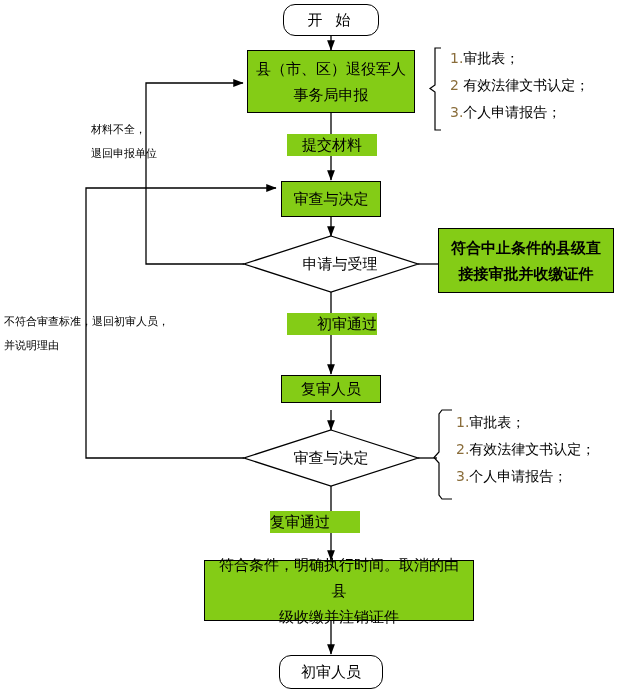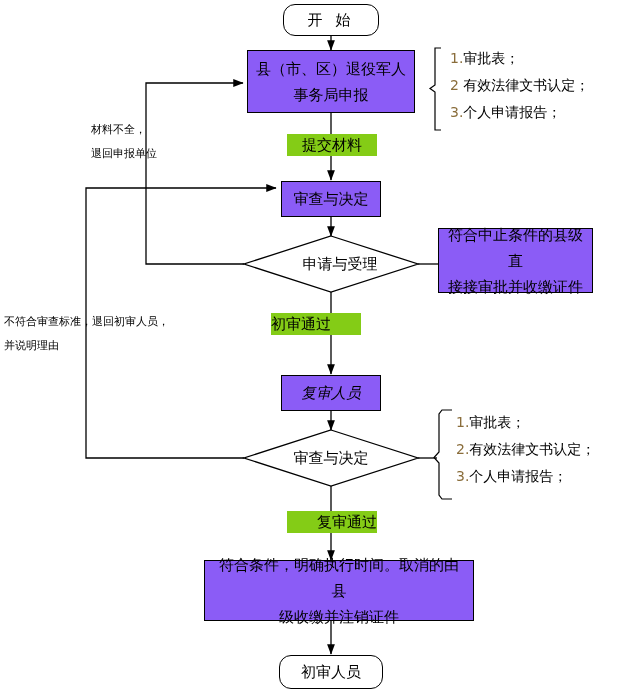--- a/index.html
+++ b/index.html
@@ -31,21 +31,21 @@
     align-items: center;
     justify-content: center;
     text-align: center;
     color: #000;
     font-size: 15px;
     line-height: 26px;
     z-index: 3;
   }
   .boxnode {
     border: 1px solid #000;
-    background: #8b5cf6;
+    background: #84cc16;
     text-align: center;
   }
   .terminal {
     border: 1px solid #000;
     border-radius: 12px;
     background: #fff;
     justify-content: center;
   }
   .diamond-label {
     position: absolute;
@@ -167,51 +167,51 @@
   <div class="edge-label" style="left:287px; top:134px; width:90px; text-align:center;">提交材料</div>
 
   <div class="node boxnode" style="left:281px; top:181px; width:100px; height:36px;">
     <span>审查与决定</span>
   </div>
 
   <div class="diamond-label" style="left:280px; top:251px; width:120px; height:26px;">
     <span>申请与受理</span>
   </div>
 
-  <div class="node boxnode" style="left:438px; top:228px; width:155px; height:65px;">
+  <div class="node boxnode" style="left:438px; top:228px; width:176px; height:65px;font-weight:bold;">
     <span class="box-text">符合中止条件的县级直
 接接审批并收缴证件</span>
   </div>
 
   <div class="note" style="left:4px; top:310px;">不符合审查标准，退回初审人员，
 并说明理由</div>
 
-  <div class="edge-label" style="left:271px; top:313px; width:90px; text-align:left;font-family:Liberation Serif, serif;">初审通过</div>
-
-  <div class="node boxnode" style="left:281px; top:375px; width:100px; height:36px;font-style:italic;">
+  <div class="edge-label" style="left:287px; top:313px; width:90px; text-align:right;font-family:Liberation Serif, serif;">初审通过</div>
+
+  <div class="node boxnode" style="left:281px; top:375px; width:100px; height:28px;">
     <span>复审人员</span>
   </div>
 
   <div class="diamond-label" style="left:271px; top:445px; width:120px; height:26px;">
     <span>审查与决定</span>
   </div>
 
   <div class="brace-list" style="left:456px; top:409px;">
     <div class="li">
       <span class="num">1.</span><span>审批表；</span>
     </div>
     <div class="li">
       <span class="num">2.</span><span>有效法律文书认定；</span>
     </div>
     <div class="li">
       <span class="num">3.</span><span>个人申请报告；</span>
     </div>
   </div>
 
-  <div class="edge-label" style="left:287px; top:511px; width:90px; text-align:right;">复审通过</div>
+  <div class="edge-label" style="left:270px; top:511px; width:90px; text-align:left;">复审通过</div>
 
   <div class="node boxnode" style="left:204px; top:560px; width:270px; height:61px;">
     <span class="box-text">符合条件，明确执行时间。取消的由县
 级收缴并注销证件</span>
   </div>
 
   <div class="node terminal" style="left:279px; top:655px; width:104px; height:34px;">
     <span>初审人员</span>
   </div>
 

